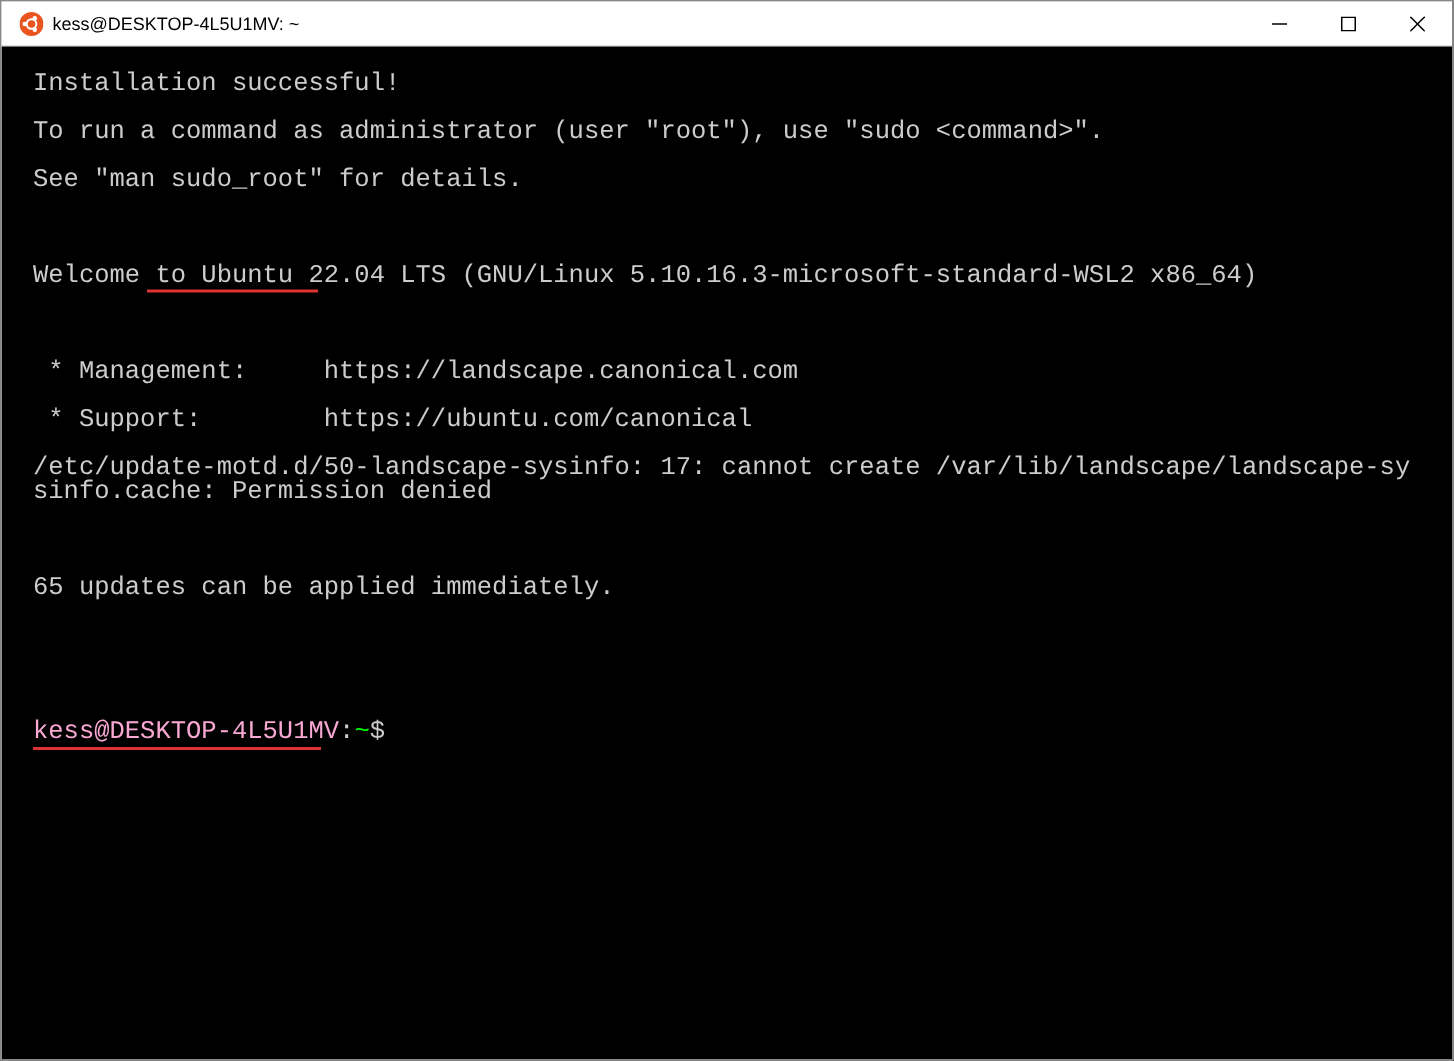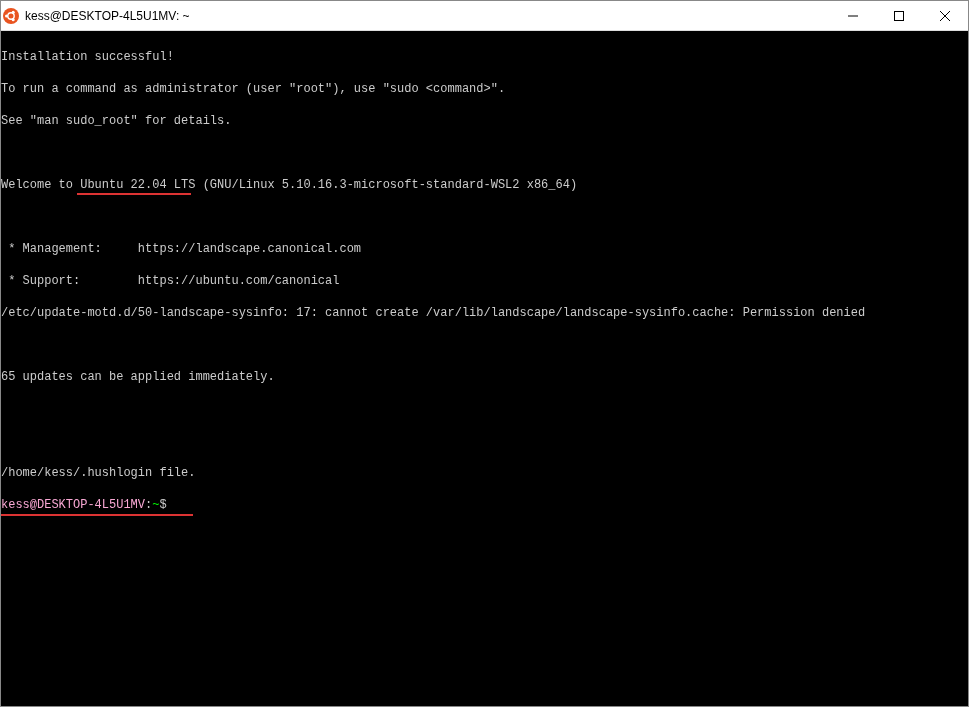--- a/index.html
+++ b/index.html
@@ -13,21 +13,21 @@
       background: #ffffff;
       font-family: "Segoe UI", Tahoma, sans-serif;
       overflow: hidden;
       border: 1px solid #888;
     }
     .titlebar {
       height: 30px;
       background: #ffffff;
       display: flex;
       align-items: center;
-      padding-left: 2px;
+      padding-left: 12px;
       border-bottom: 1px solid #ddd;
     }
     .app-icon {
       width: 16px;
       height: 16px;
       margin-right: 6px;
       display: flex;
       align-items: center;
       justify-content: center;
     }
@@ -46,23 +46,23 @@
       display: flex;
       align-items: center;
       justify-content: center;
       font-size: 10px;
       color: #000;
       cursor: pointer;
     }
     .terminal {
       background: #000000;
       height: calc(100% - 30px);
-      padding: 2px 0;
+      padding: 2px 21px;
       font-family: "NSimSun", "SimSun", "Courier New", monospace;
-      font-size: 12px;
+      font-size: 17px;
       line-height: 16px;
       color: #cccccc;
       white-space: pre-wrap;
       word-break: break-all;
       overflow: hidden;
       position: relative;
     }
     .term-line {
       min-height: 16px;
     }
@@ -149,15 +149,14 @@
 <div class="term-line">&nbsp;</div>
 <div class="term-line"><span class="welcome-line"><span>Welcome to Ubuntu 22.04 LTS (GNU/Linux 5.10.16.3-microsoft-standard-WSL2 x86_64)</span><span class="underline-red u1"></span></span></div>
 <div class="term-line">&nbsp;</div>
 <div class="term-line"> * Management:     https://landscape.canonical.com</div>
 <div class="term-line"> * Support:        https://ubuntu.com/canonical</div>
 <div class="term-line">/etc/update-motd.d/50-landscape-sysinfo: 17: cannot create /var/lib/landscape/landscape-sysinfo.cache: Permission denied</div>
 <div class="term-line">&nbsp;</div>
 <div class="term-line">65 updates can be applied immediately.</div>
 <div class="term-line">&nbsp;</div>
 <div class="term-line">&nbsp;</div>
-<div class="term-line">/home/kess/.hushlogin file.</div>
 <div class="term-line"><span class="prompt-wrap"><span class="prompt-user">kess@DESKTOP-4L5U1MV</span><span class="prompt-colon">:</span><span class="prompt-tilde">~</span><span class="prompt-dollar">$</span><span class="underline-red u2"></span></span> <span class="cursor"></span></div>
 </div>
 
 </body></html>

